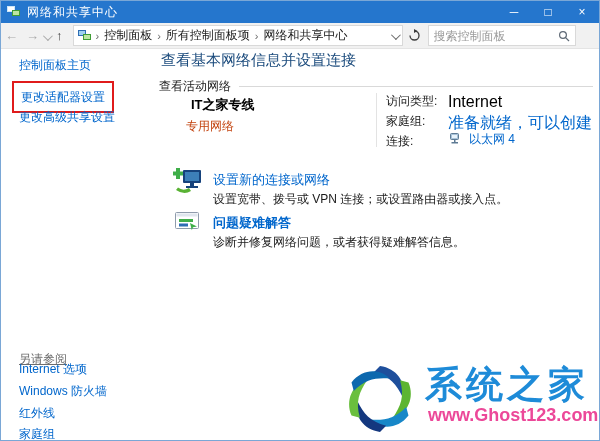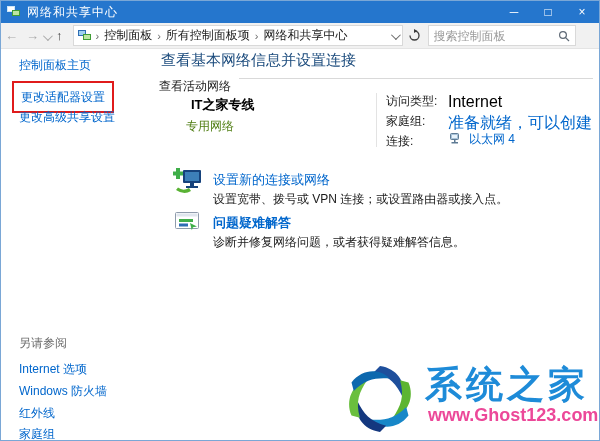--- a/index.html
+++ b/index.html
@@ -57,25 +57,25 @@
   
   .side-link { position:absolute; font-size:12px; color:#0066cc; white-space:nowrap; cursor:pointer; }
   .red-box {
     position:absolute; left:11px; top:80px; padding:4px 7px 5px 7px;
     border:2px solid #e01b1b;
   }
   .red-box .side-link-inner { font-size:12px; color:#0066cc; white-space:nowrap; cursor:pointer; }
   .see-also-header { position:absolute; font-size:12px; color:#6d6d6d; white-space:nowrap; }
   
   .page-title { position:absolute; left:160px; top:50px; font-size:15px; color:#1a4a7c; white-space:nowrap; }
-  .section-row { position:absolute; left:158px; width:434px; display:flex; }
+  .section-row { position:absolute; left:158px; width:434px; display:flex; align-items:center; }
   .section-label { font-size:12px; color:#1a1a1a; white-space:nowrap; }
   .section-line { flex:1; border-top:1px solid #d9d9d9; margin-left:8px; }
   .net-name { position:absolute; left:190px; top:95px; font-size:13px; font-weight:bold; color:#000; }
-  .net-type { position:absolute; left:185px; top:117px; font-size:12px; color:#4d7c0f; }
+  .net-type { position:absolute; left:185px; top:117px; font-size:12px; color:#c2410c; }
   .vline { position:absolute; left:375px; top:92px; width:1px; height:54px; background:#e3e3e3; }
   .detail-label { position:absolute; left:385px; font-size:12px; color:#1a1a1a; white-space:nowrap; }
   .detail-value { position:absolute; left:447px; font-size:16px; white-space:nowrap; }
   .value-plain { color:#000; }
   .value-link { color:#0066cc; cursor:pointer; }
   .conn-row { position:absolute; left:447px; display:flex; align-items:center; gap:8px; }
   .task-icon { position:absolute; }
   .task-link { position:absolute; left:212px; font-size:13px; color:#0066cc; white-space:nowrap; cursor:pointer; }
   .task-desc { position:absolute; left:212px; font-size:12px; color:#1a1a1a; white-space:nowrap; }
   
@@ -155,21 +155,21 @@
   </div>
 
   <div class="side-link" style="left:18px; top:56px;">控制面板主页</div>
 
   <div class="red-box">
     <span class="side-link-inner">更改适配器设置</span>
   </div>
 
   <div class="side-link" style="left:18px; top:108px;">更改高级共享设置</div>
 
-  <div class="see-also-header" style="left:18px; top:334px;">另请参阅</div>
+  <div class="see-also-header" style="left:18px; top:350px;text-decoration:underline;">另请参阅</div>
   <div class="side-link" style="left:18px; top:360px;">Internet 选项</div>
   <div class="side-link" style="left:18px; top:382px;">Windows 防火墙</div>
   <div class="side-link" style="left:18px; top:404px;">红外线</div>
   <div class="side-link" style="left:18px; top:425px;">家庭组</div>
 
   <div class="page-title">查看基本网络信息并设置连接</div>
 
   <div class="section-row" style="top:77px;">
     <span class="section-label">查看活动网络</span>
     <span class="section-line"></span>

